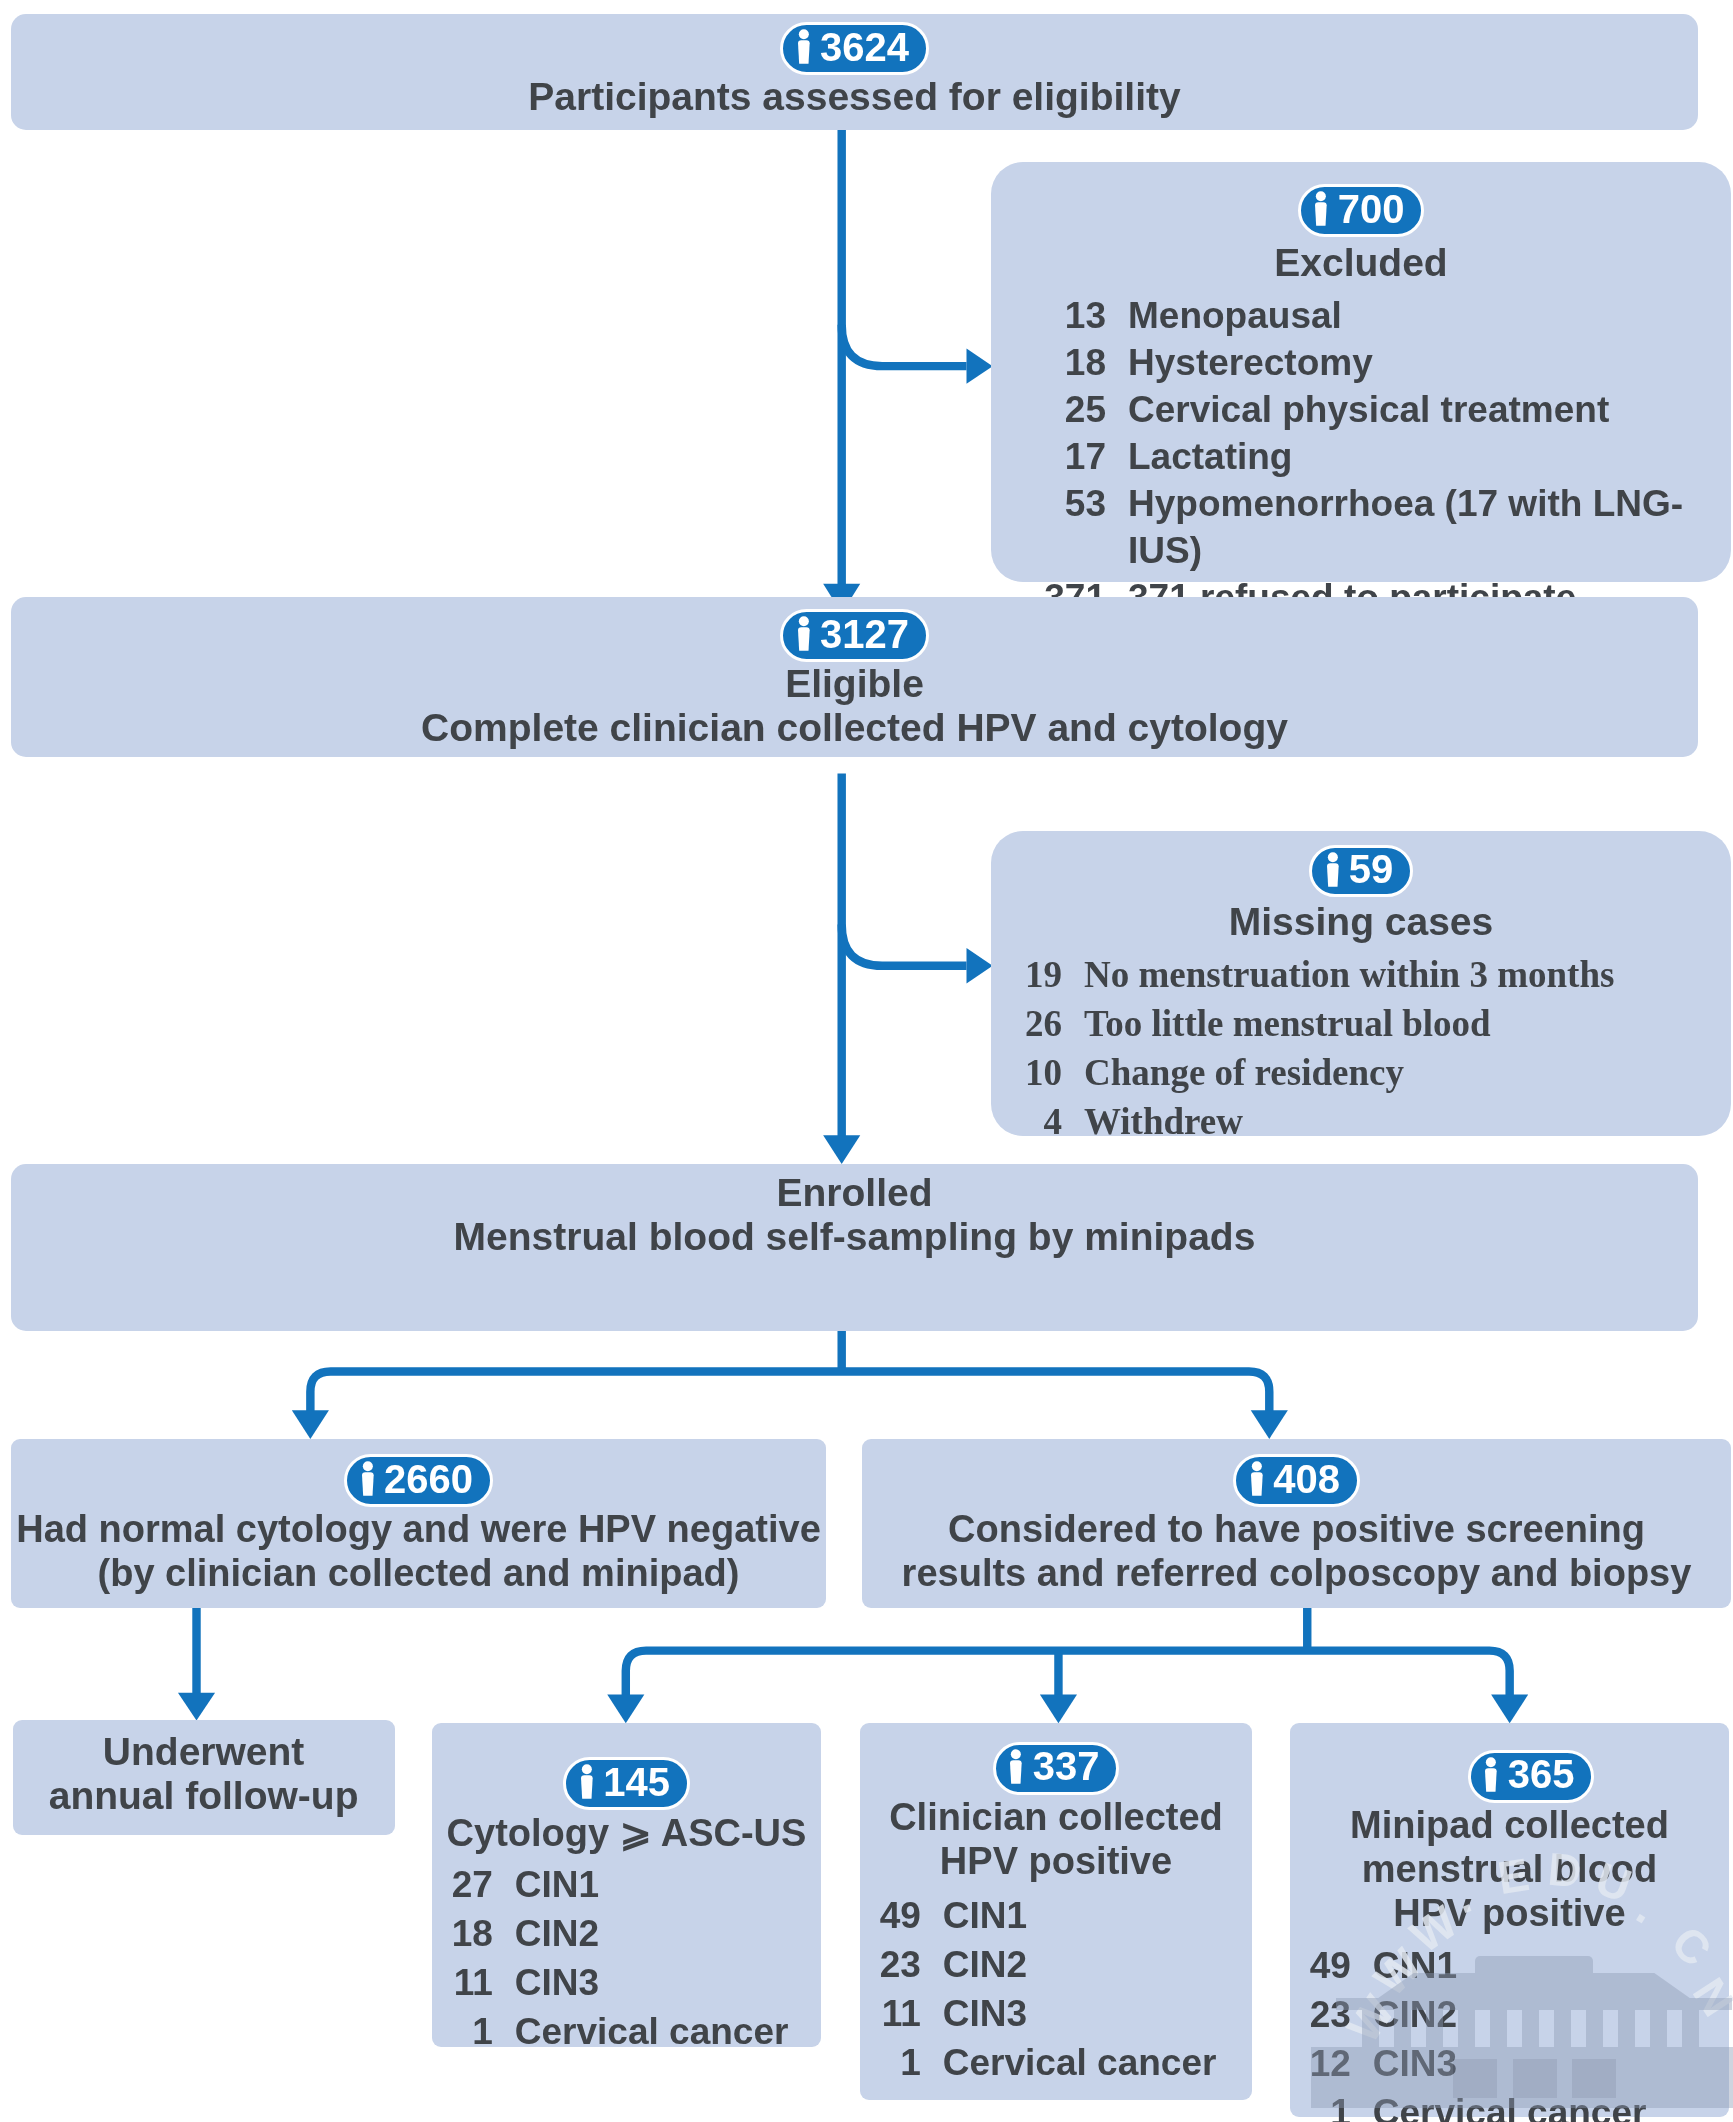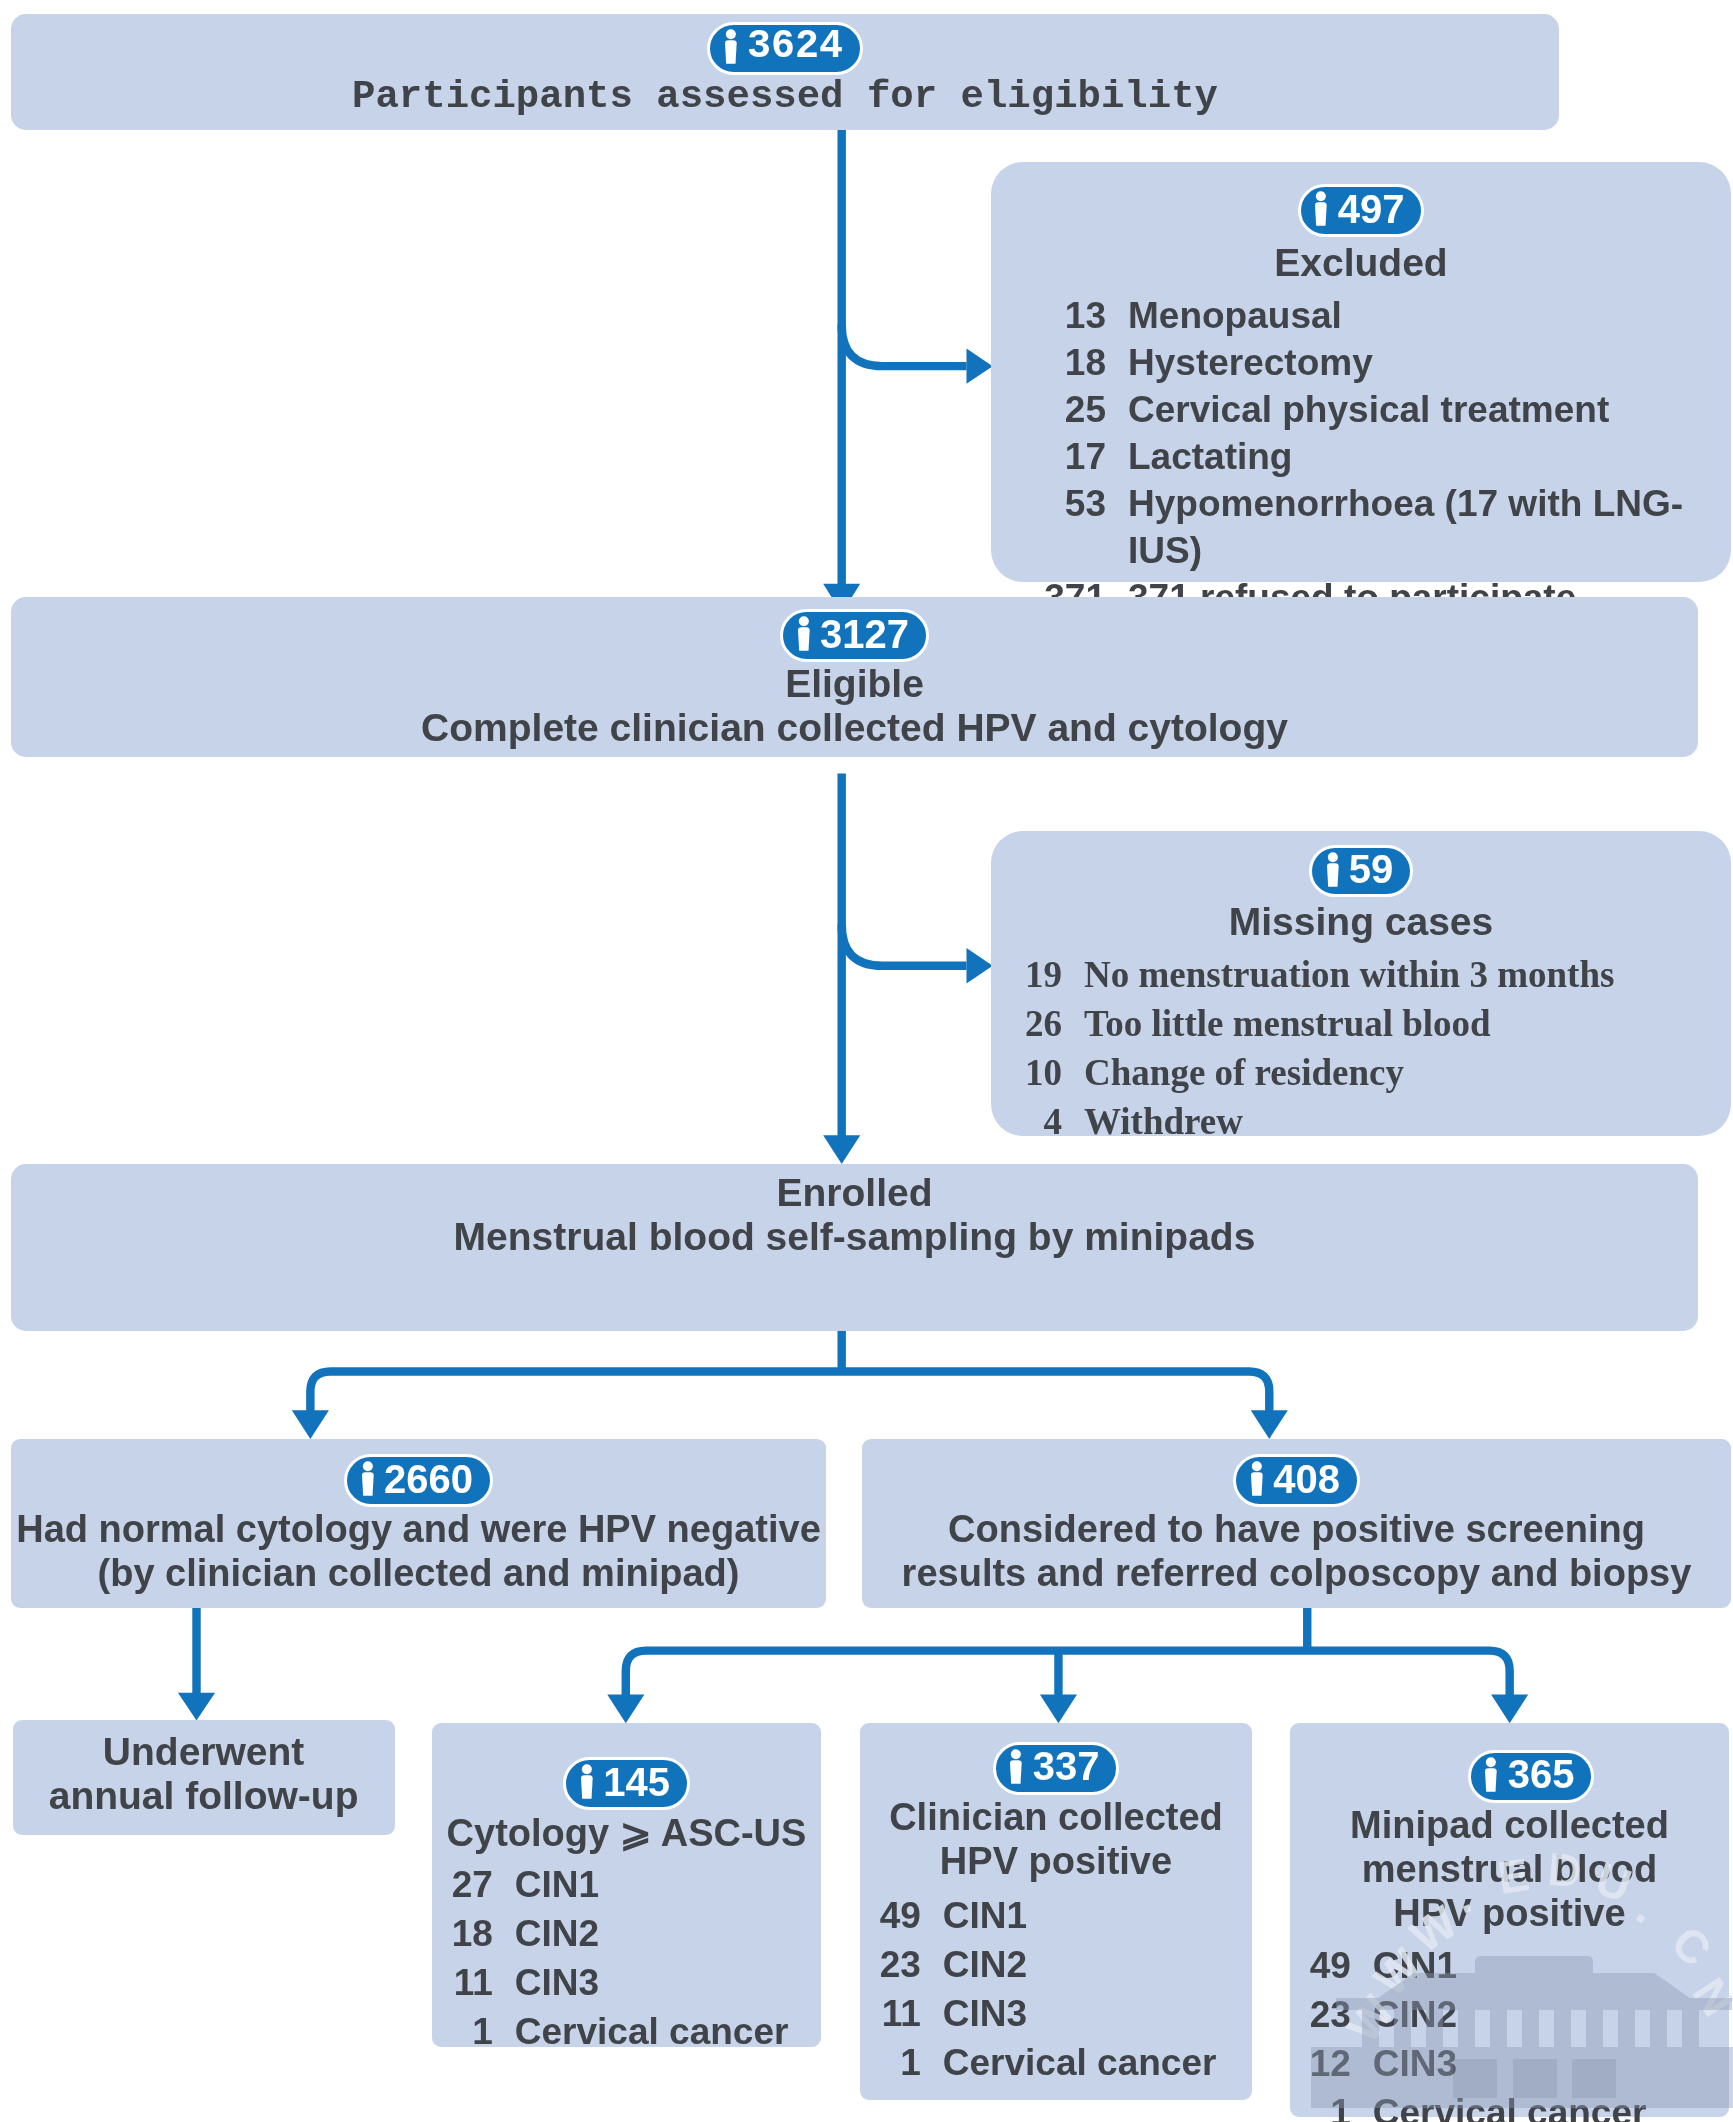--- a/index.html
+++ b/index.html
@@ -81,41 +81,41 @@
     <path class="ln" d="M233,1906 V2010"></path>
     <polygon class="ah" points="211,2007 255,2007 233,2040"></polygon>
     <path class="ln" d="M1550,1906 V1957"></path>
     <path class="ln" d="M742,2010 V1981 Q742,1957 766,1957 H1766 Q1790,1957 1790,1981 V2010"></path>
     <path class="ln" d="M1255,1957 V2010"></path>
     <polygon class="ah" points="720,2009 764,2009 742,2043"></polygon>
     <polygon class="ah" points="1233,2009 1277,2009 1255,2043"></polygon>
     <polygon class="ah" points="1768,2009 1812,2009 1790,2043"></polygon>
   </svg>
 
-  <div class="box r16" style="left:11px;top:13.5px;width:1548px;height:116px;font-family:Liberation Mono, monospace;">
+  <div class="box r16" style="left:11px;top:13.5px;width:1687px;height:116px;">
     <div class="badge-row">
       <span class="badge">
         <svg viewBox="0 0 20 42">
           <circle cx="10" cy="6.2" r="6"></circle>
           <path d="M3,17 q0,-3.6 4,-3.6 h6 q4,0 4,3.6 l-1.4,24.6 h-11.2 z"></path>
         </svg>
         <span>3624</span>
       </span>
     </div>
     <div class="cap">Participants assessed for eligibility</div>
   </div>
 
   <div class="box r36" style="left:991px;top:162px;width:740px;height:420px;padding-top:22px;">
     <div class="badge-row" style="margin-top:0;">
       <span class="badge">
         <svg viewBox="0 0 20 42">
           <circle cx="10" cy="6.2" r="6"></circle>
           <path d="M3,17 q0,-3.6 4,-3.6 h6 q4,0 4,3.6 l-1.4,24.6 h-11.2 z"></path>
         </svg>
-        <span>497</span>
+        <span>700</span>
       </span>
     </div>
     <div class="cap" style="line-height:52px;">Excluded</div>
     <div class="list">
       <div class="row cols-wide lh56">
         <span class="num">13</span>
         <span class="lbl">Menopausal</span>
       </div>
       <div class="row cols-wide lh56">
         <span class="num">18</span>

